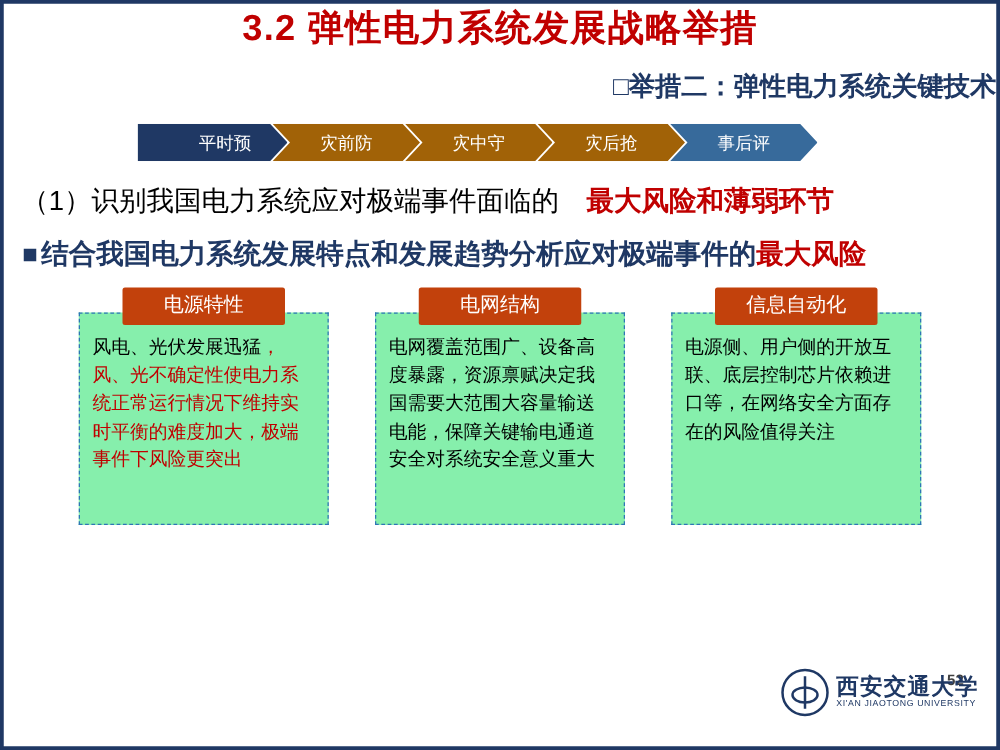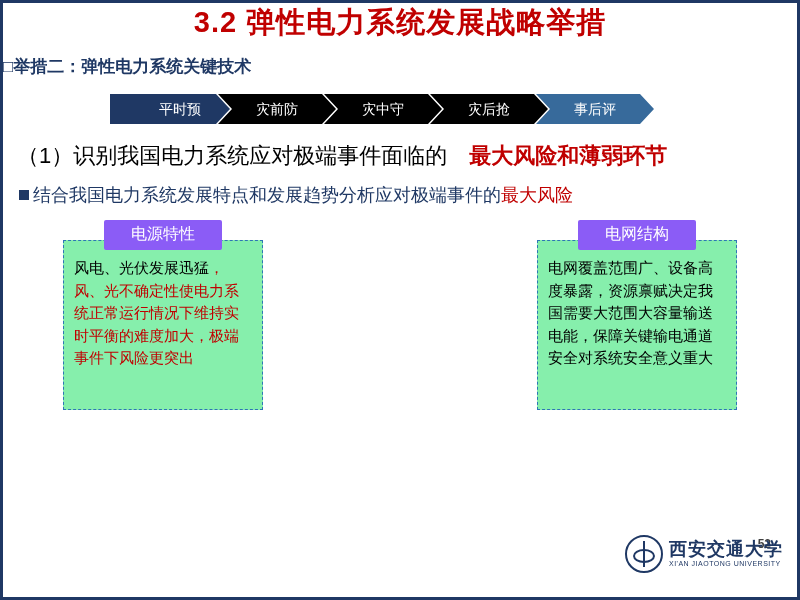--- a/index.html
+++ b/index.html
@@ -23,23 +23,23 @@
     background: #ffffff;
   }
   .title-main {
     text-align: center;
     color: #c00000;
     font-size: 29px;
     font-weight: bold;
     letter-spacing: 1px;
   }
   .title-sub {
-    text-align: left;
-    color: #1f3864;
-    font-size: 17px;
+    text-align: right;
+    color: #1f3864;
+    font-size: 21px;
     font-weight: bold;
     margin-top: 12px;
   }
   
   .chevron-bar {
     display: flex;
     align-items: center;
     margin: 16px auto 0 auto;
     width: 580px;
     height: 30px;
@@ -55,21 +55,21 @@
     box-sizing: border-box;
     margin-right: 2px;
   }
   .chev-0 {
     background: #1f3864;
     width: 120px;
     padding-left: 20px;
     clip-path: polygon(0 0, calc(100% - 14px) 0, 100% 50%, calc(100% - 14px) 100%, 0 100%);
   }
   .chev-n {
-    background: #000000;
+    background: #a16207;
     width: 118px;
     clip-path: polygon(0 0, calc(100% - 14px) 0, 100% 50%, calc(100% - 14px) 100%, 0 100%, 14px 50%);
     margin-left: -14px;
   }
   .chev-last {
     background: #376a9b;
   }
   .line1 {
     margin: 18px 14px 0 14px;
     font-size: 22px;
@@ -77,23 +77,23 @@
     text-align: left;
     line-height: 1.25;
   }
   .line1 .hl {
     color: #c00000;
     font-weight: bold;
     padding-left: 22px;
   }
   .line2 {
     margin: 14px 14px 0 16px;
-    font-size: 18px;
-    color: #1f3864;
-    font-weight: normal;
+    font-size: 22px;
+    color: #1f3864;
+    font-weight: bold;
     line-height: 1.25;
   }
   .bullet-sq {
     display: inline-block;
     width: 10px;
     height: 10px;
     background: #1f3864;
     margin-right: 4px;
     vertical-align: 1px;
   }
@@ -103,26 +103,26 @@
   .cards {
     display: flex;
     justify-content: space-between;
     margin: 14px 60px 0 60px;
   }
   .card {
     width: 200px;
     position: relative;
   }
   .card-head {
-    background: #8b5cf6;
+    background: #c2410c;
     color: #ffffff;
     font-size: 16px;
     text-align: center;
     padding: 4px 0 5px 0;
-    width: 118px;
+    width: 130px;
     margin: 0 auto;
     border-radius: 2px;
     position: relative;
     z-index: 2;
   }
   .card-body {
     border: 1px dashed #2e75b6;
     margin-top: -10px;
     padding: 16px 10px 10px 10px;
     font-size: 15px;
@@ -230,20 +230,26 @@
       </div>
     </div>
 
     <div class="card">
       <div class="card-head">电网结构</div>
       <div class="card-body">
         <span>电网覆盖范围广、设备高度暴露，资源禀赋决定我国需要大范围大容量输送电能，保障关键输电通道安全对系统安全意义重大</span>
       </div>
     </div>
 
+    <div class="card">
+      <div class="card-head">信息自动化</div>
+      <div class="card-body">
+        <span>电源侧、用户侧的开放互联、底层控制芯片依赖进口等，在网络安全方面存在的风险值得关注</span>
+      </div>
+    </div>
 
   </div>
 
   <div class="page-num">52</div>
 
   <div class="logo">
     <div class="logo-seal"></div>
     <div class="logo-text">
       <span class="logo-cn">西安交通大学</span>
       <span class="logo-en">XI'AN JIAOTONG UNIVERSITY</span>

